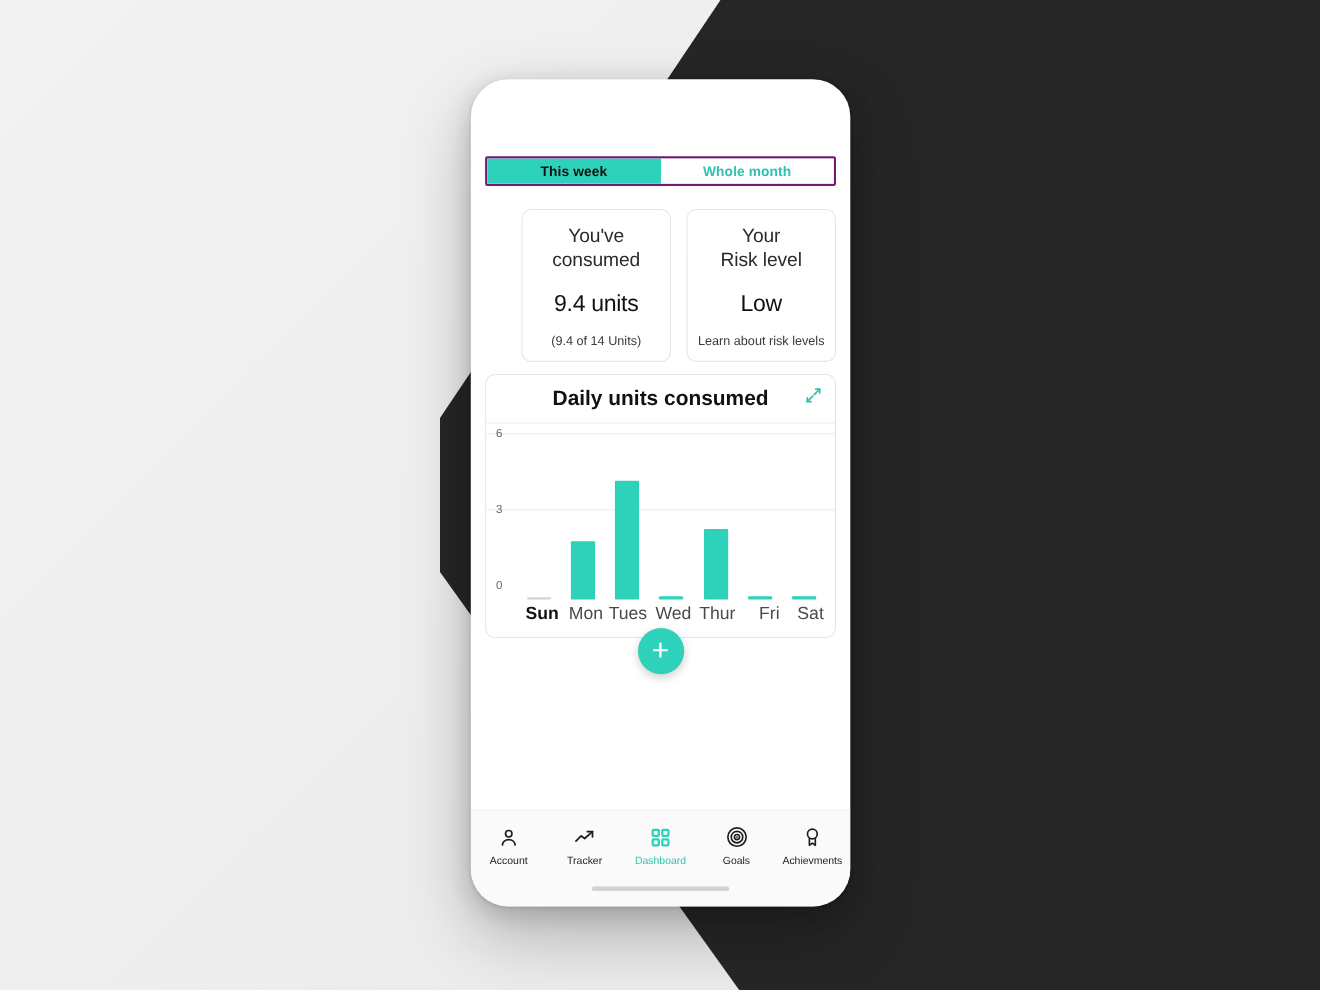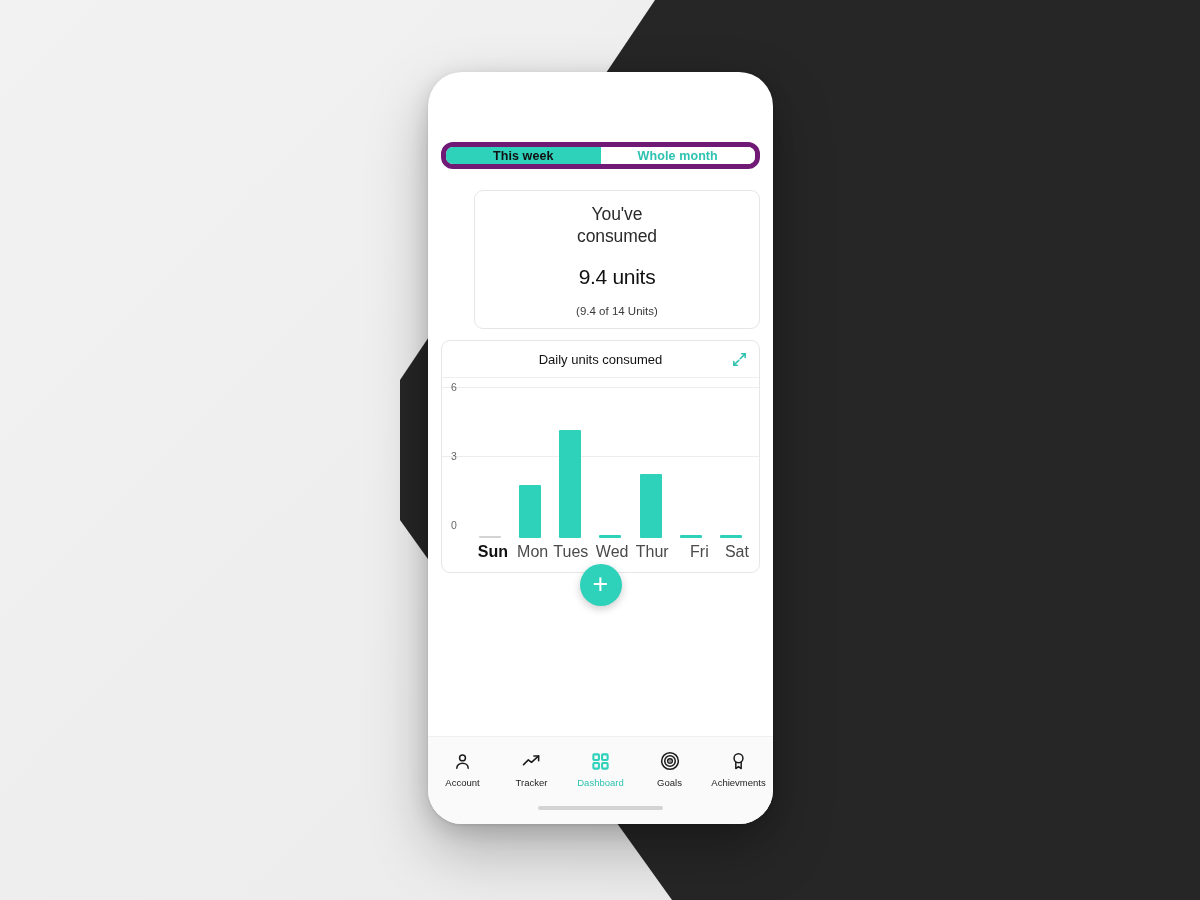--- a/index.html
+++ b/index.html
@@ -41,22 +41,22 @@
   .screen {
     flex:1; display:flex; flex-direction:column;
     padding:0 13px;
     position:relative;
   }
   .status-spacer { height:70px; flex:none; }
 
   
   .segmented {
     display:flex; height:27px; flex:none;
-    border-radius:12px; overflow:hidden;
-    border:5px solid #701a75;
+    border-radius:2px; overflow:hidden;
+    border:2px solid #701a75;
     margin-bottom:21px;
   }
   .seg {
     flex:1; display:flex; align-items:center; justify-content:center;
     font-size:12.5px; font-weight:bold; letter-spacing:.1px;
     cursor:pointer; user-select:none;
   }
   .seg.active { background:#2ed1ba; color:#111; }
   .seg.inactive { background:#fff; color:#2ec2b0; }
 
@@ -94,21 +94,21 @@
     margin-top:11px; flex:none;
     background:#fff; border:1px solid #e6e6e6; border-radius:9px;
     padding:11px 0 0;
     position:relative;
   }
   .chart-head {
     display:flex; align-items:center; justify-content:center;
     position:relative; padding:0 12px 10px;
     border-bottom:1px solid #eee;
   }
-  .chart-title { font-size:13px; font-weight:normal; color:#111; }
+  .chart-title { font-size:19px; font-weight:bold; color:#111; }
   .expand-icon {
     position:absolute; right:11px; top:-1px;
     width:17px; height:17px; cursor:pointer;
   }
   .plot {
     position:relative; height:160px; margin:0 0 0 0;
   }
   .gridline {
     position:absolute; left:0; right:0; height:1px; background:#ededed;
   }
@@ -193,20 +193,28 @@
     <div class="card-row">
       <div class="card">
         <div class="card-title">
           <span>You've</span><br>
           <span>consumed</span>
         </div>
         <div class="card-value">9.4 units</div>
         <div class="card-sub">(9.4 of 14 Units)</div>
       </div>
 
+      <div class="card">
+        <div class="card-title">
+          <span>Your</span><br>
+          <span>Risk level</span>
+        </div>
+        <div class="card-value">Low</div>
+        <div class="card-sub">Learn about risk levels</div>
+      </div>
     </div>
 
     <div class="chart-card">
       <div class="chart-head">
         <div class="chart-title">Daily units consumed</div>
         <span class="expand-icon">
           <svg width="17" height="17" viewBox="0 0 24 24" fill="none" stroke="#2ec2b0" stroke-width="2.2" stroke-linecap="round" stroke-linejoin="round">
             <polyline points="15 4 20 4 20 9"></polyline>
             <polyline points="9 20 4 20 4 15"></polyline>
             <line x1="20" y1="4" x2="13" y2="11"></line>

